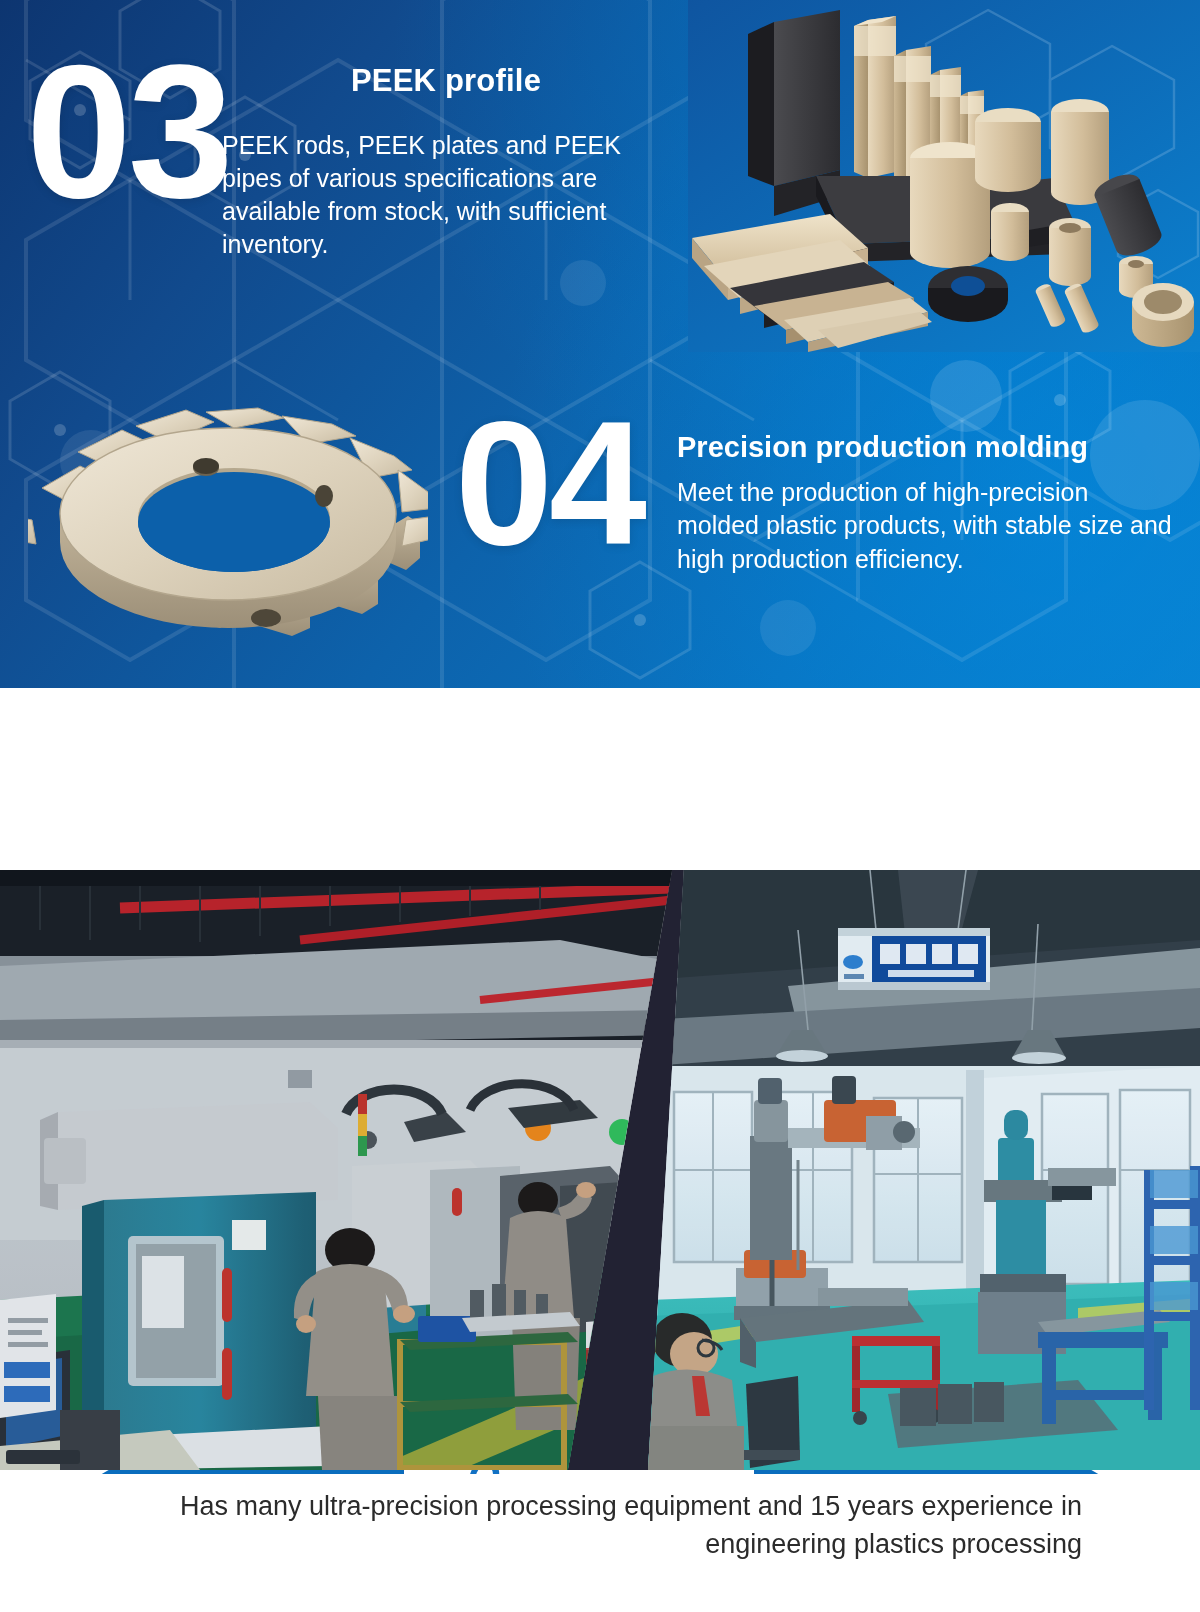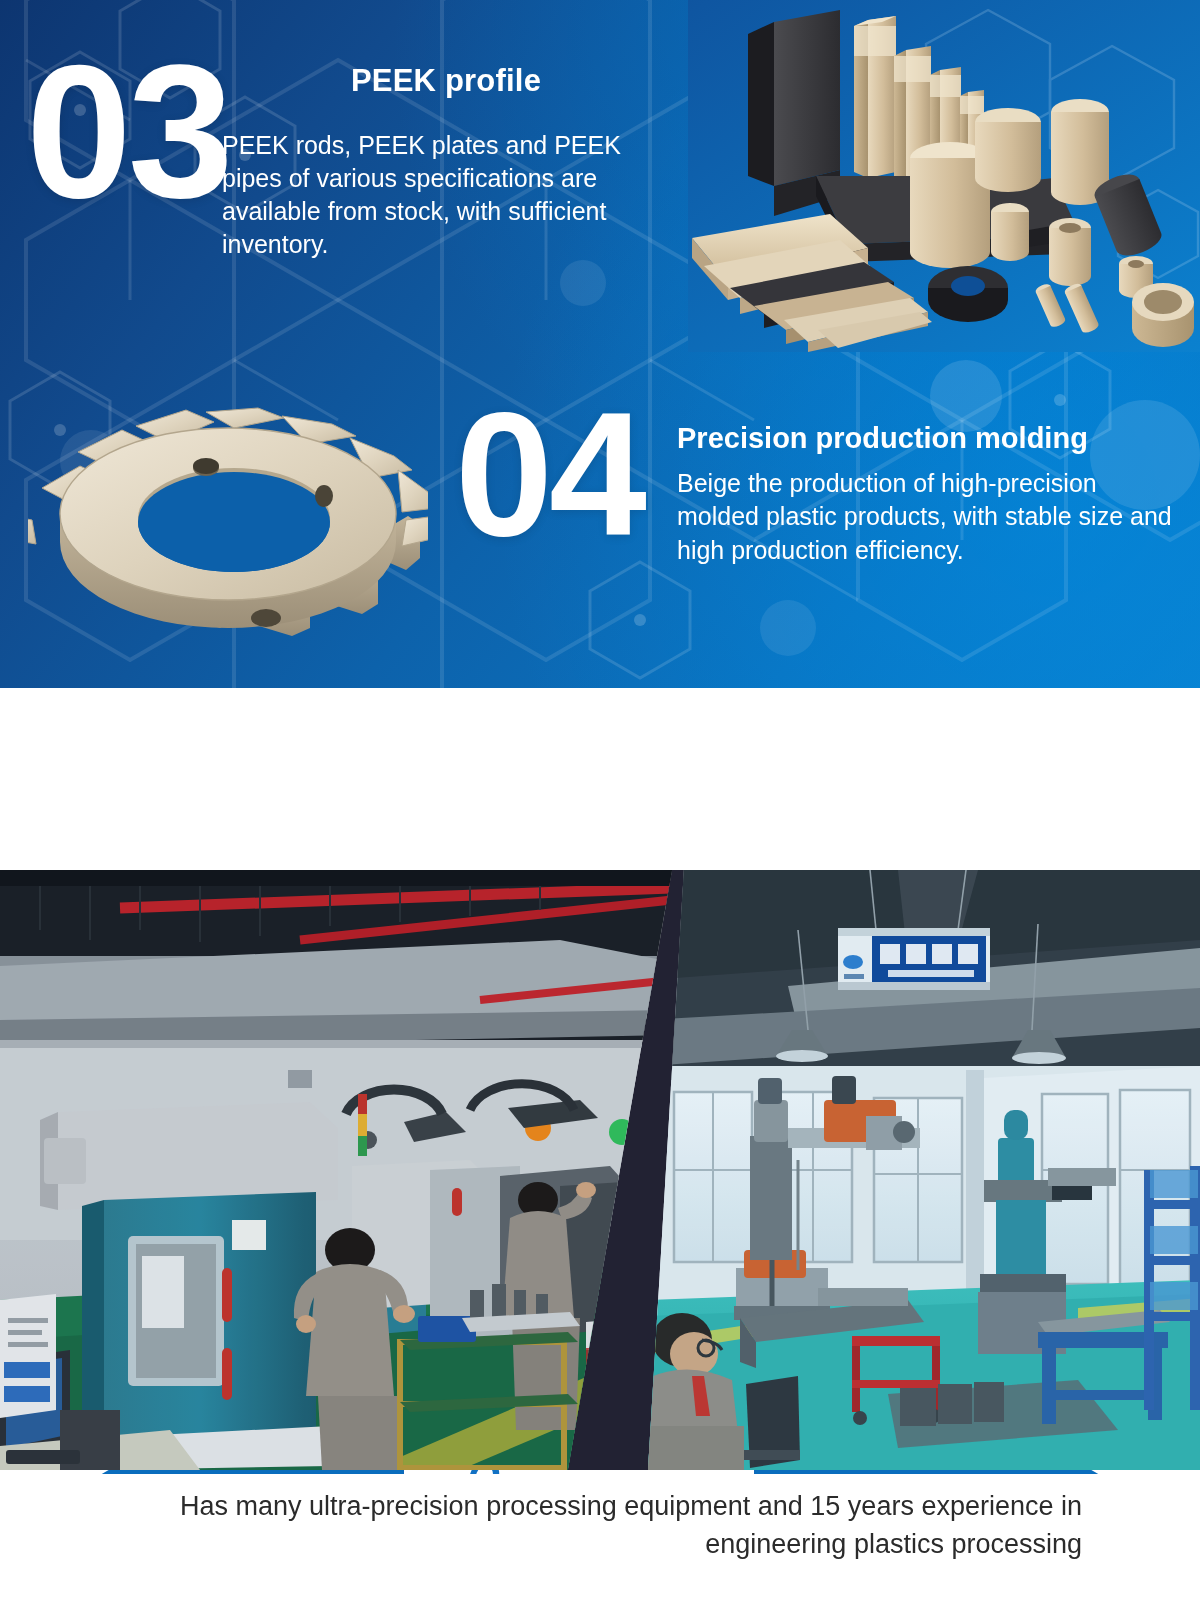--- a/index.html
+++ b/index.html
@@ -26,21 +26,21 @@
   .t03 { position:absolute; left:196px; top:12px; width:448px; }
   .h-title { color:#fff; font-size:31px; font-weight:bold; letter-spacing:.2px;
     line-height:1.1;text-align:center; }
   .h-body { color:#fff; font-size:25px; line-height:1.32; margin-top:31px;
     font-weight:400; }
 
   
   .prodimg { position:absolute; left:688px; top:0; width:512px; height:352px; }
 
   
-  .blk04 { position:absolute; left:455px; top:401px; width:730px; height:240px; }
+  .blk04 { position:absolute; left:455px; top:410px; width:730px; height:240px; }
   .num04 { left:0; top:0; font-size:176px; }
   .t04 { position:absolute; left:222px; top:22px; width:500px; }
   .h-title4 { color:#fff; font-size:29px; font-weight:bold; line-height:1.1; }
   .h-body4 { color:#fff; font-size:25px; line-height:1.34; margin-top:12px; }
 
   
   .gearimg { position:absolute; left:28px; top:372px; width:400px; height:290px; }
 
   
   .banner { position:absolute; left:0; top:688px; width:1200px; height:182px; background:#fff; }
@@ -340,21 +340,21 @@
         <ellipse cx="96" cy="-18" rx="9" ry="11" fill="#4a4437"></ellipse>
         <ellipse cx="38" cy="104" rx="15" ry="9" fill="#4e4739"></ellipse>
       </g>
     </svg>
     <div class="sr">Beige PEEK machined gear ring component</div>
 
     <div class="blk04">
       <div class="num num04">04</div>
       <div class="t04">
         <div class="h-title4">Precision production molding</div>
-        <div class="h-body4">Beige the production of high-precision molded plastic products, with stable size and high production efficiency.</div>
+        <div class="h-body4">Meet the production of high-precision molded plastic products, with stable size and high production efficiency.</div>
       </div>
     </div>
   </section>
 
   <section class="banner">
     <svg class="arrowsvg" viewBox="0 0 1000 70">
       <g fill="#0a6dbd">
         <polygon points="0,35 40,12 40,58"></polygon>
         <rect x="38" y="26" width="275" height="18"></rect>
       </g>

